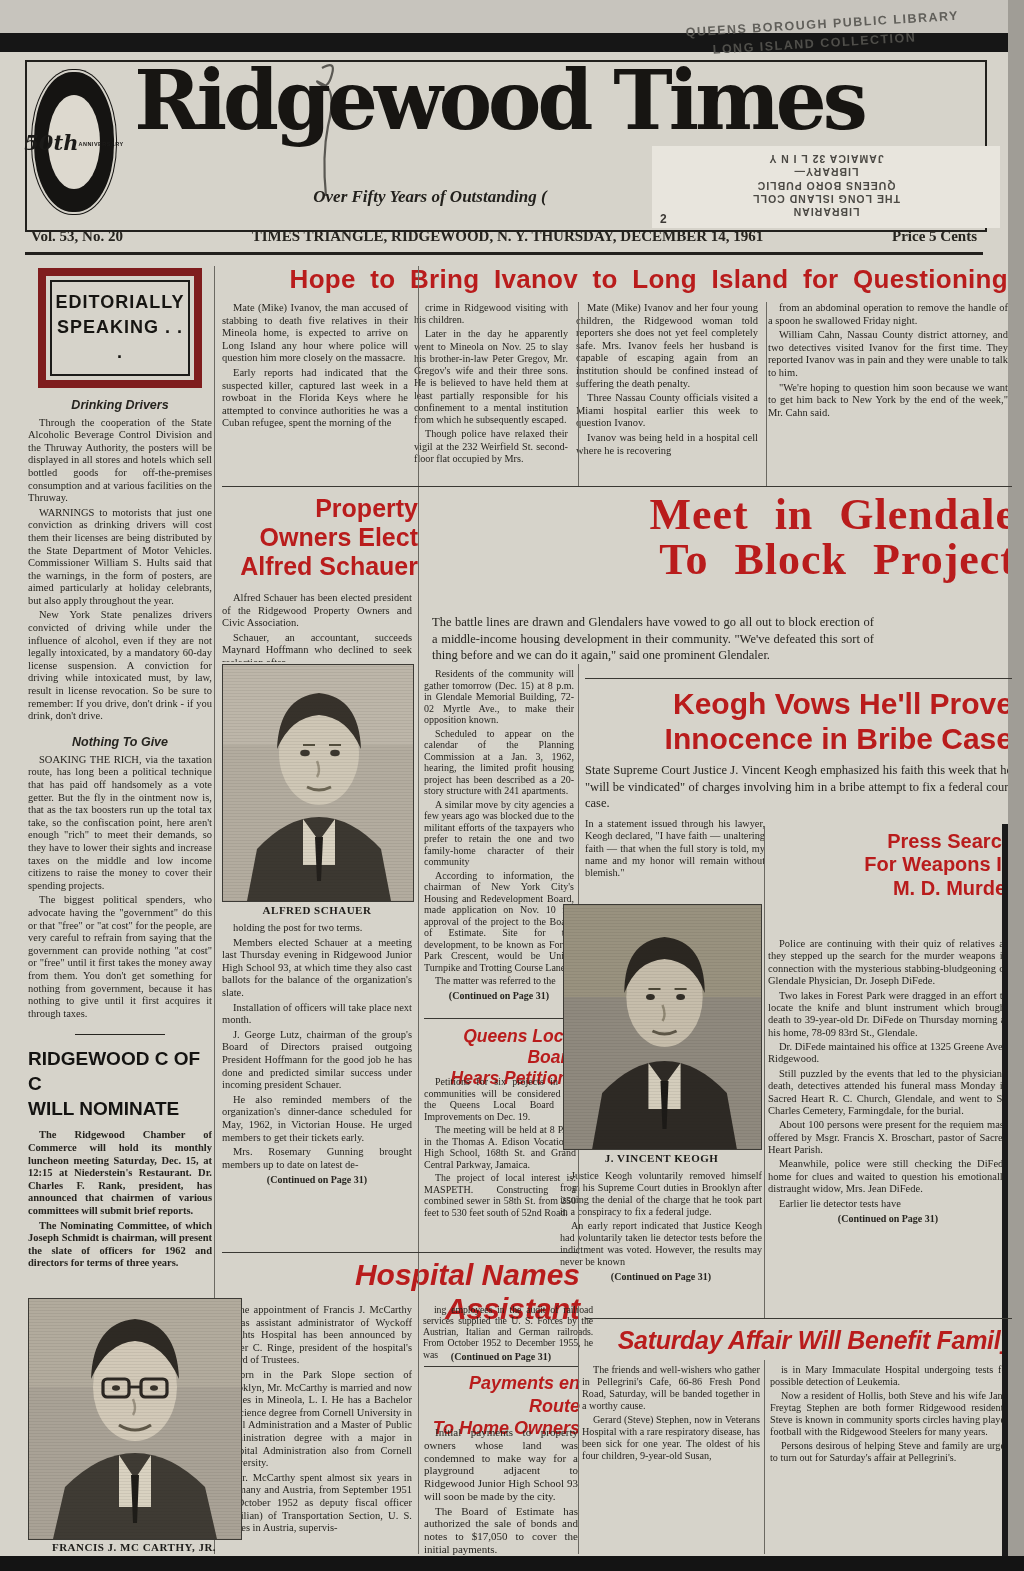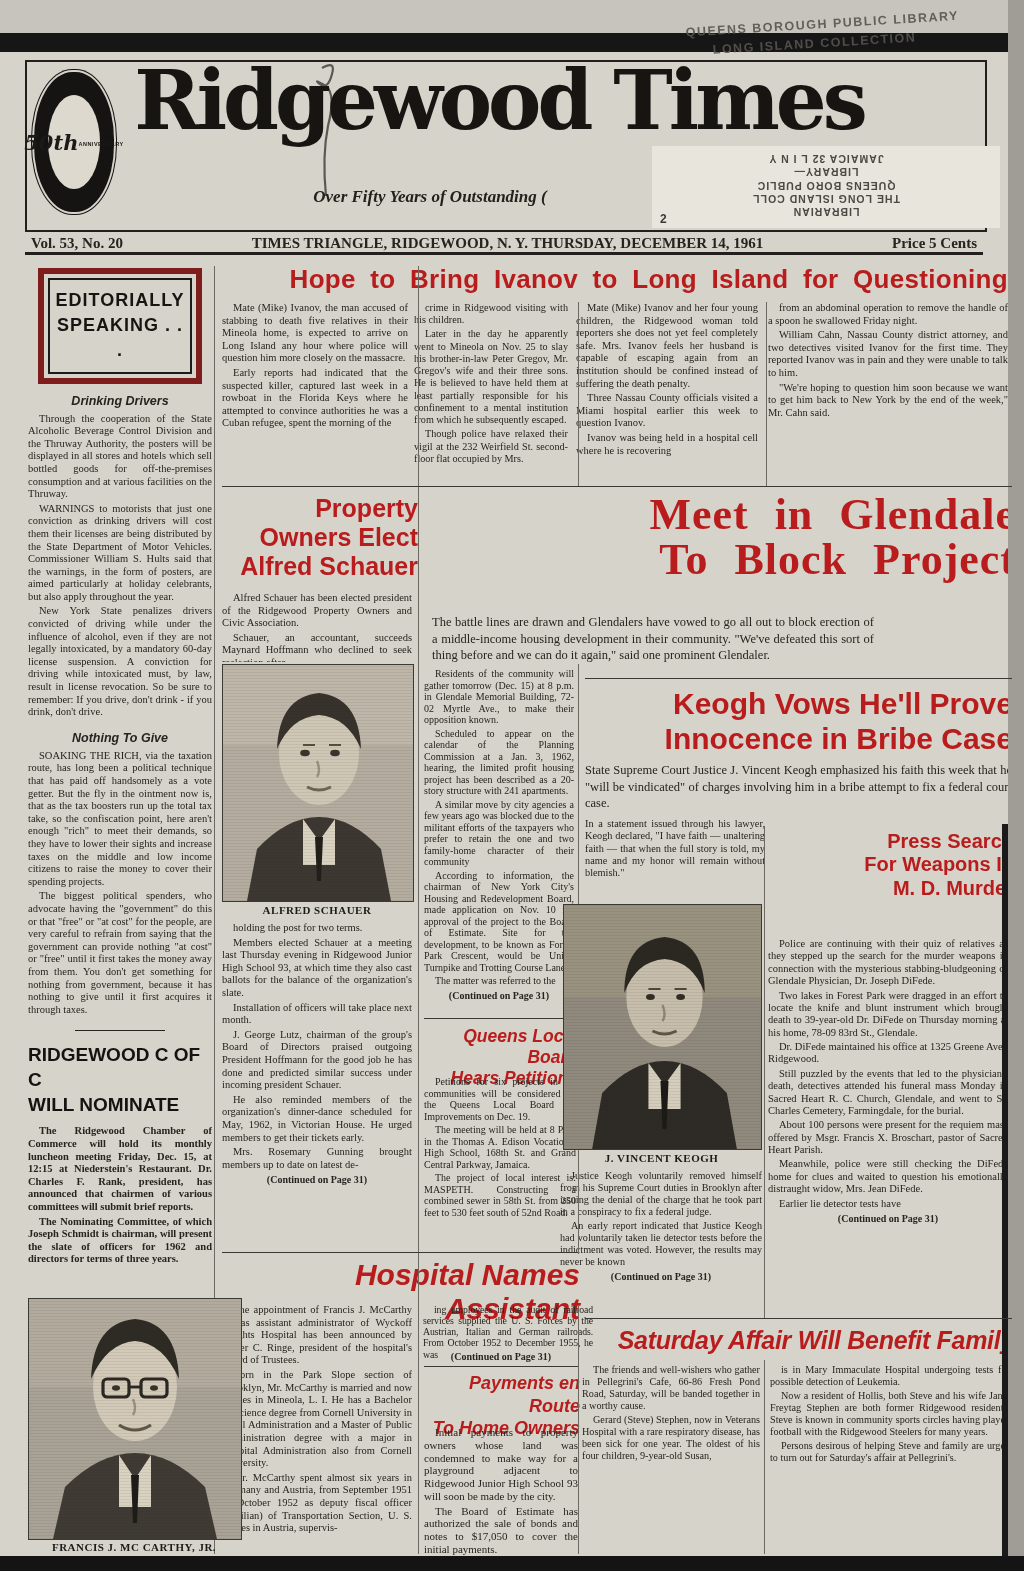--- a/index.html
+++ b/index.html
@@ -15,33 +15,33 @@
   .seal-inner{width:52px;height:94px;background:#ddd9cf;border-radius:50%;display:flex;flex-direction:row;align-items:center;justify-content:center;text-align:center;}
   .seal-num{font:bold italic 21px "DejaVu Serif",serif;color:#1b1a18;}
   .seal-lbl{font:bold 5.5px "Liberation Sans",sans-serif;letter-spacing:.5px;color:#1b1a18;margin-top:3px;}
   .mast-title{left:104px;top:56px;width:790px;text-align:center;font:bold 80px/1.1 "DejaVu Serif",serif;letter-spacing:-4px;color:#171512;transform:scaleY(1.04);}
   .tagline{left:205px;top:187px;width:450px;text-align:center;font:bold italic 17px "Liberation Serif",serif;color:#23211d;}
   .stampbox{left:652px;top:146px;width:348px;height:82px;background:#e8e5dd;}
   .stamp2{width:100%;height:72px;transform:rotate(180deg);text-align:center;font:bold 10.5px/1.26 "Liberation Sans",sans-serif;color:#4b4944;letter-spacing:1px;padding-top:3px;}
   .stamp2-num{position:absolute;left:8px;bottom:2px;font:bold 12px "Liberation Sans",sans-serif;color:#3c3a36;}
   .stamp1{left:686px;top:14px;width:310px;transform:rotate(-3.5deg);font:bold 12.5px/1.5 "Liberation Sans",sans-serif;color:#565550;letter-spacing:1.5px;opacity:.9;}
   .stamp1 .l2{padding-left:26px;}
-  .dateline{left:25px;top:228px;width:946px;height:24px;border-bottom:3px solid #22201d;display:flex;justify-content:space-between;align-items:flex-end;font:bold 15px "Liberation Serif",serif;padding:0 6px;}
+  .dateline{left:25px;top:228px;width:946px;height:24px;border-bottom:3px solid #22201d;display:flex;justify-content:space-between;align-items:flex-start;font:bold 15px "Liberation Serif",serif;padding:0 6px;}
   .squiggle{left:292px;top:58px;}
   .vrule{width:1px;background:#6b6962;z-index:1;}
   .hrule{height:1px;background:#3a3833;z-index:1;}
   .headline{font-family:"Liberation Sans",sans-serif;font-weight:bold;color:#b91c1c;white-space:pre-line;text-align:right;}
   .hl-italic{font-style:italic;}
   .hl-serif{font-family:"Liberation Serif",serif;}
   .body{font:10.5px/1.2 "Liberation Serif",serif;text-align:justify;overflow:hidden;}
   .para{margin:0 0 2px;text-indent:11px;}
   .bold-list .para{font-weight:bold;}
   .cont{text-align:center;font-weight:bold;font-size:10px;margin-top:3px;}
   .subhead{text-align:center;font:bold italic 12.5px "Liberation Sans",sans-serif;margin:10px 0 5px;}
-  .edbox{border:6px solid #7f1d1d;padding:4px;margin:2px 10px 6px;}
+  .edbox{border:8px solid #7f1d1d;padding:4px;margin:2px 10px 6px;}
   .edbox-inner{border:2px solid #1c1b19;padding:8px 2px;text-align:center;font:bold 18px/1.4 "Liberation Sans",sans-serif;letter-spacing:1px;white-space:pre-line;color:#161512;}
   .divider{width:90px;border-top:1px solid #26241f;margin:12px auto;}
   .cofc-head{font:bold 19px/1.3 "Liberation Sans",sans-serif;white-space:pre-line;margin:6px 0 8px;color:#141311;}
   .photo{border:1px solid #3c3a35;background:#a39d92;z-index:2;overflow:hidden;}
   .photo svg{display:block;width:100%;height:100%;}
   .grain::after{content:"";position:absolute;inset:0;background:repeating-linear-gradient(0deg,rgba(30,28,24,.07) 0 1px,transparent 1px 3px);pointer-events:none;}
   .caption{font:bold 11px "Liberation Serif",serif;text-align:center;letter-spacing:.5px;color:#1c1b18;z-index:2;}
   .lead{font:12.5px/1.32 "Liberation Serif",serif;text-align:justify;}
   .colA{left:28px;top:266px;width:184px;}
 </style>
@@ -118,21 +118,21 @@
       </div>
     <div class="subhead">Nothing To Give</div>
     <div class="body">
         <p class="para">SOAKING THE RICH, via the taxation route, has long been a political technique that has paid off handsomely as a vote getter. But the fly in the ointment now is, that as the tax boosters run up the total tax take, so the confiscation point, here aren't enough "rich" to meet their demands, so they have to lower their sights and increase taxes on the middle and low income citizens to raise the money to cover their spending projects.</p>
         <p class="para">The biggest political spenders, who advocate having the "government" do this or that "free" or "at cost" for the people, are very careful to refrain from saying that the government can provide nothing "at cost" or "free" until it first takes the money away from them. You don't get something for nothing from government, because it has nothing to give until it first acquires it through taxes.</p>
       </div>
     <div class="divider"></div>
     <div class="cofc-head" style="white-space:pre-line">RIDGEWOOD C OF C
 WILL NOMINATE</div>
     <div class="body bold-list">
-        <p class="para">The Ridgewood Chamber of Commerce will hold its monthly luncheon meeting Friday, Dec. 15, at 12:15 at Niederstein's Restaurant. Dr. Charles F. Rank, president, has announced that chairmen of various committees will submit brief reports.</p>
+        <p class="para">The Ridgewood Chamber of Commerce will hold its monthly luncheon meeting Saturday, Dec. 15, at 12:15 at Niederstein's Restaurant. Dr. Charles F. Rank, president, has announced that chairmen of various committees will submit brief reports.</p>
         <p class="para">The Nominating Committee, of which Joseph Schmidt is chairman, will present the slate of officers for 1962 and directors for terms of three years.</p>
       </div>
   </div>
 
   <div class="abs headline" style="left:226px;top:264px;width:782px;font-size:26px;word-spacing:7px;letter-spacing:.3px">Hope to Bring Ivanov to Long Island for Questioning</div>
   <div class="abs body" style="left:222px;top:302px;width:186px;height:182px">
       <p class="para">Mate (Mike) Ivanov, the man accused of stabbing to death five relatives in their Mineola home, is expected to arrive on Long Island any hour where police will question him more closely on the massacre.</p>
       <p class="para">Early reports had indicated that the suspected killer, captured last week in a rowboat in the Florida Keys where he attempted to convince authorities he was a Cuban refugee, spent the morning of the</p>
     </div>
   <div class="abs body" style="left:414px;top:302px;width:154px;height:182px;font-size:10.2px">

